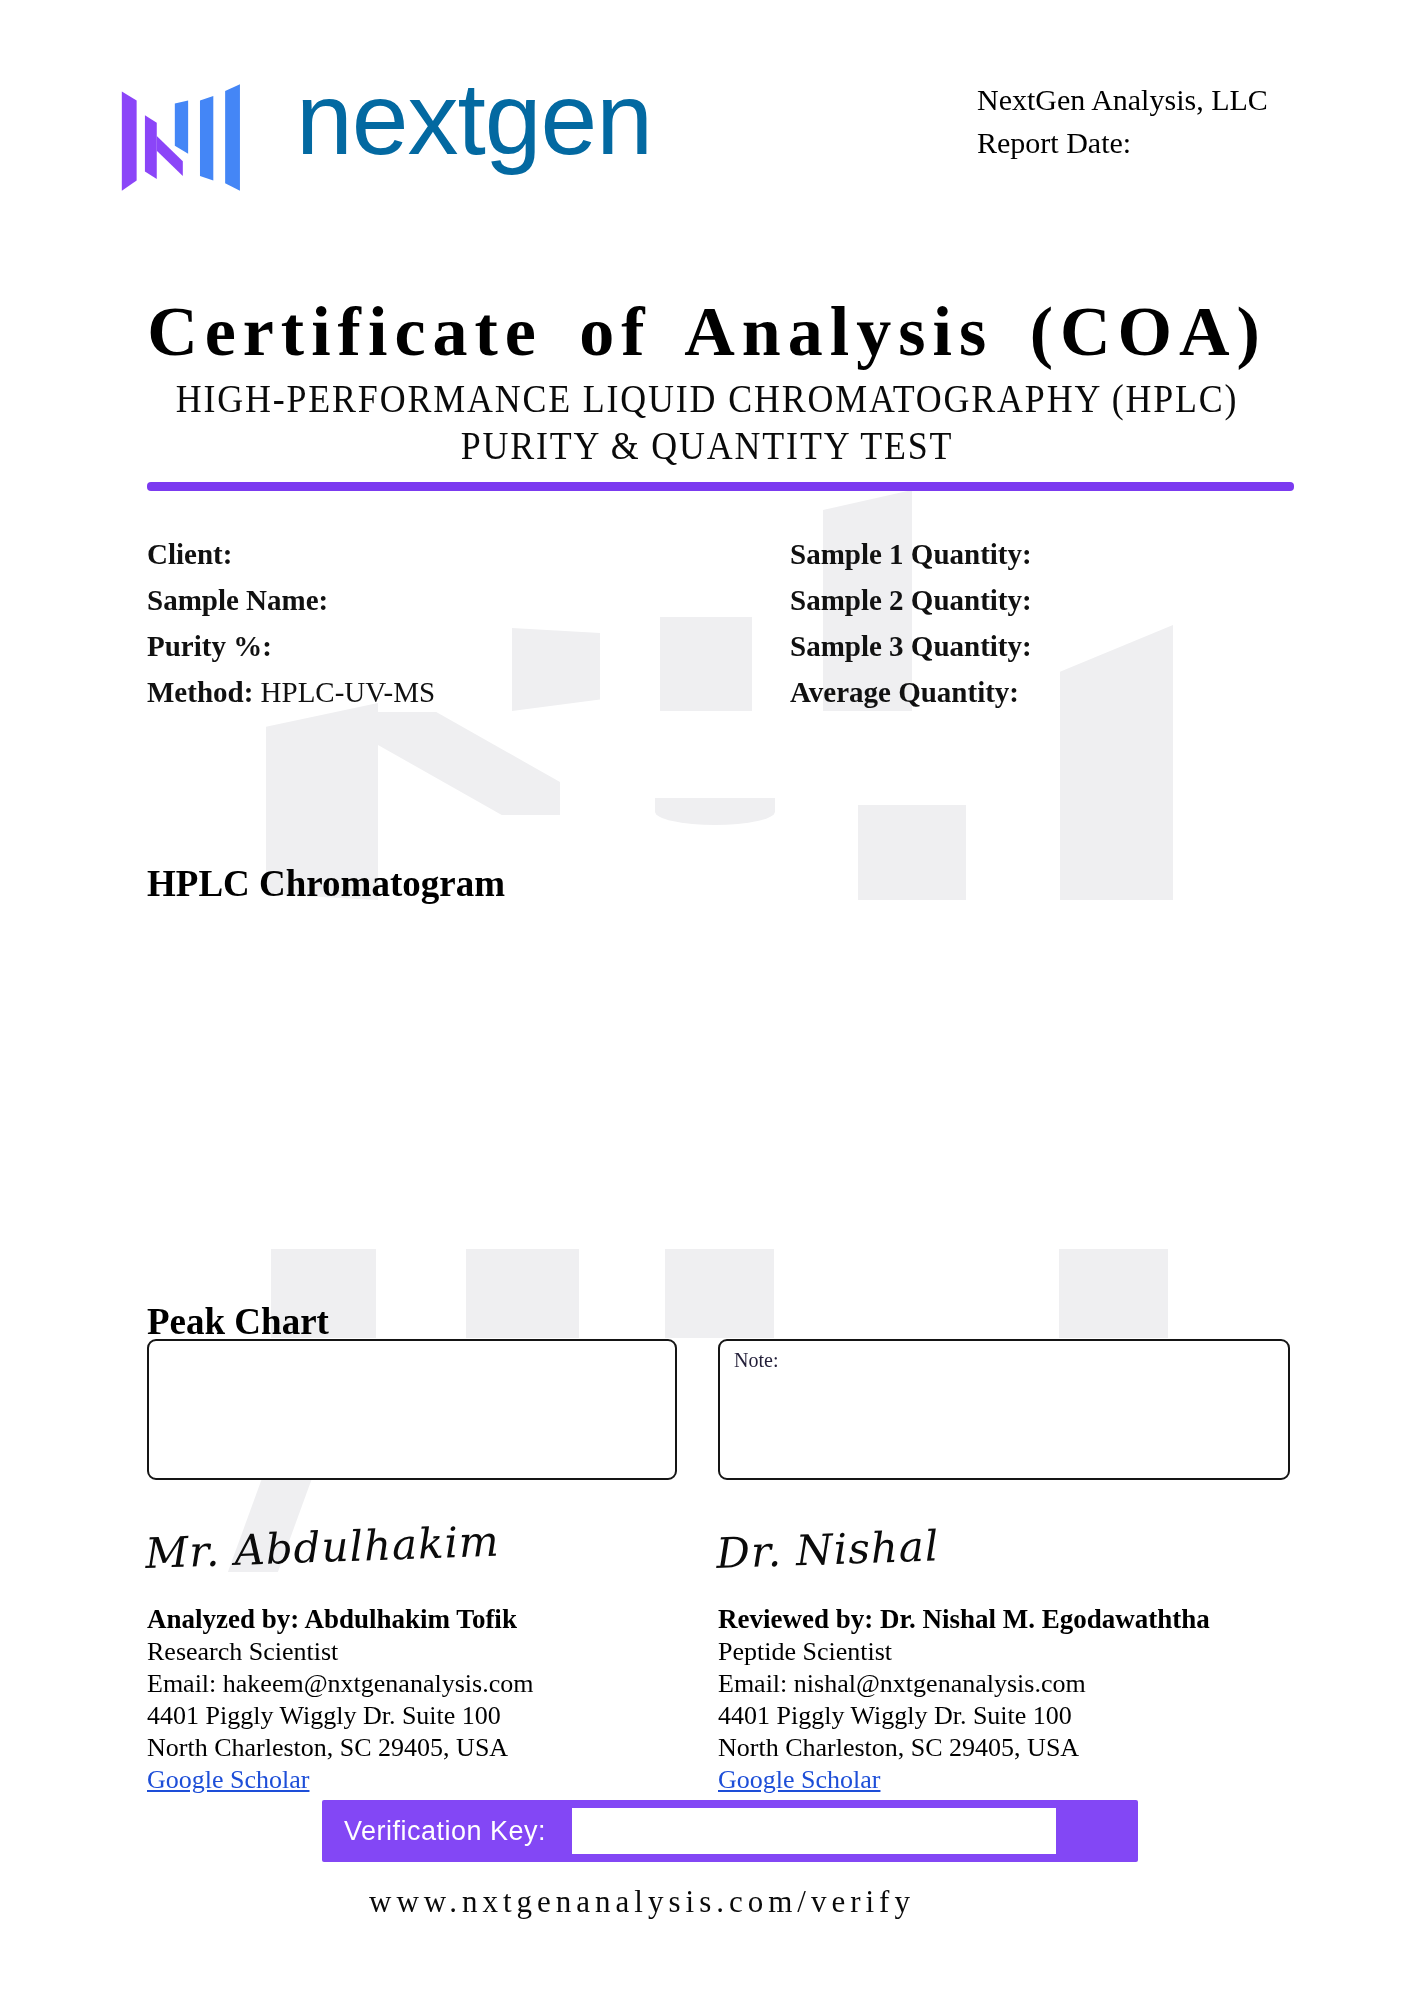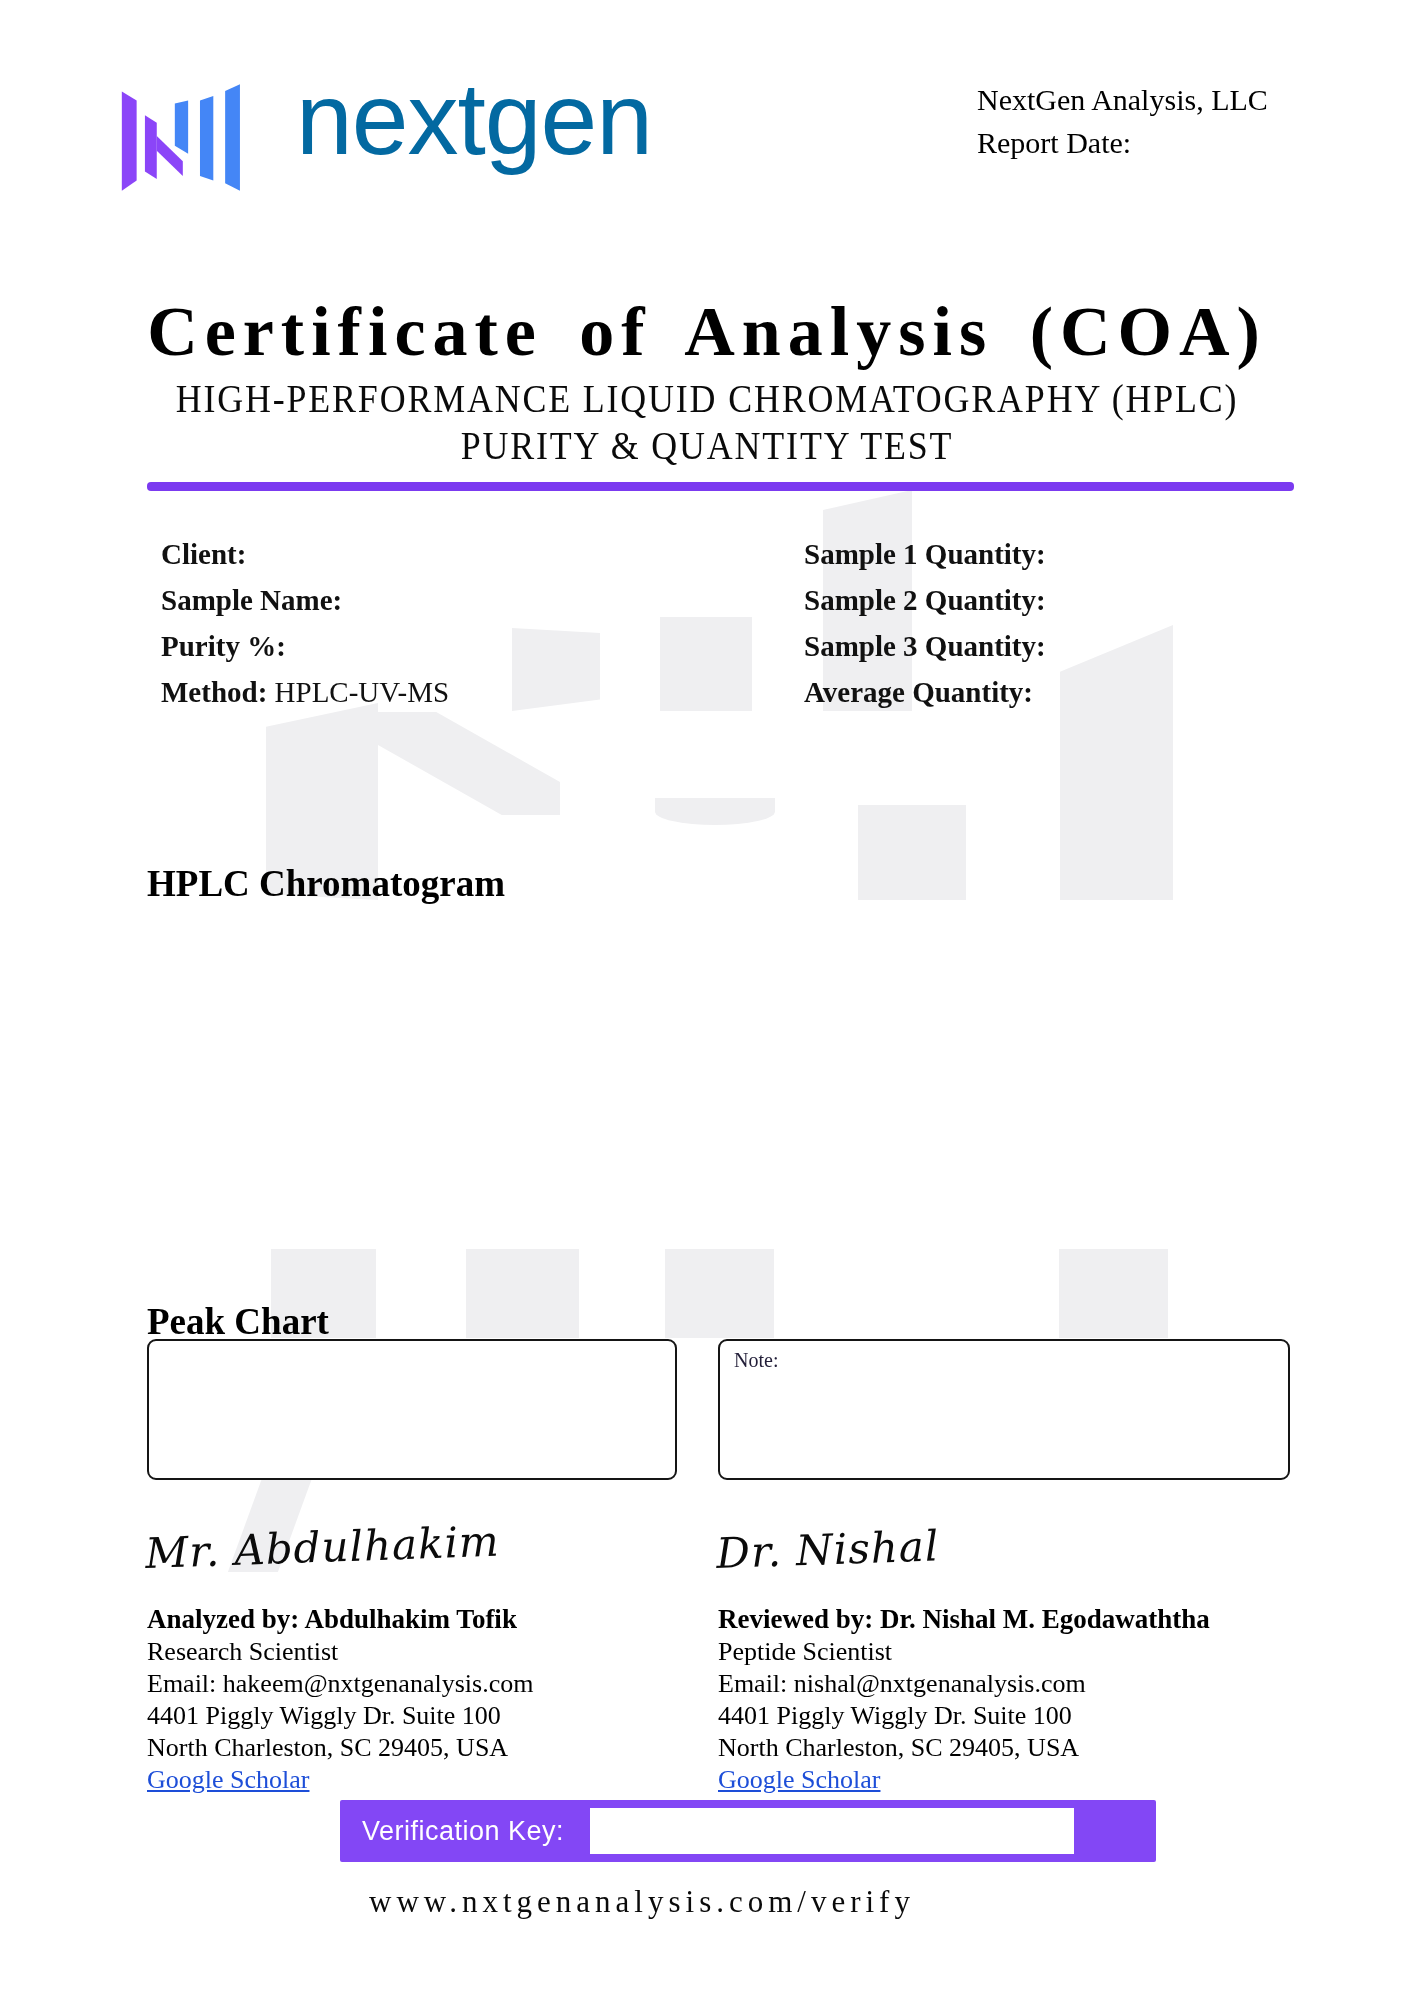--- a/index.html
+++ b/index.html
@@ -30,21 +30,21 @@
   .doc-sub{
     left:0;width:1414px;text-align:center;font-size:39px;color:#0a0a0a;
     letter-spacing:2px;transform:scaleX(.92);
   }
   .sub1{top:376px;}
   .sub2{top:423px;}
   .rule{left:147px;top:482px;width:1147px;height:9px;background:#7b3af0;border-radius:4px;}
 
   
   .fields{top:531px;font-size:29px;}
-  .fields .row{height:46px;line-height:46px;white-space:nowrap;margin-left:14px;}
+  .fields .row{height:46px;line-height:46px;white-space:nowrap;}
   .fields .lab{font-weight:bold;}
   .fields-left{left:147px;}
   .fields-right{left:790px;}
 
   .section-h{font-size:37px;font-weight:bold;color:#000;}
   .chrom-h{left:147px;top:862px;}
   .peak-h{left:147px;top:1300px;}
 
   
   .box{
@@ -59,21 +59,21 @@
   .sig-left{left:147px;}
   .sig-right{left:718px;}
   .sig-script{
     font-family:"DejaVu Serif",serif;font-style:italic;font-size:42px;height:64px;
     transform:rotate(-2deg);transform-origin:left bottom;letter-spacing:1px;color:#0b0b0b;
   }
   .sig-name{font-weight:bold;font-size:27px;line-height:34px;}
   .sig-link{color:#1d4ed8;text-decoration:underline;cursor:pointer;}
 
   
-  .verify-bar{left:340px;top:1800px;width:816px;height:62px;background:#8347f5;border-radius:2px;}
+  .verify-bar{left:322px;top:1800px;width:816px;height:62px;background:#8347f5;border-radius:2px;}
   .verify-label{
     position:absolute;left:22px;top:0;height:62px;display:flex;align-items:center;
     font-family:"Liberation Sans",sans-serif;font-size:27px;color:#ffffff;letter-spacing:.5px;
   }
   .verify-input{
     position:absolute;left:250px;top:8px;width:484px;height:46px;background:#ffffff;
     border:none;outline:none;box-sizing:border-box;font-size:24px;padding:0 10px;
     font-family:"Liberation Sans",sans-serif;
   }
   .footer-url{

